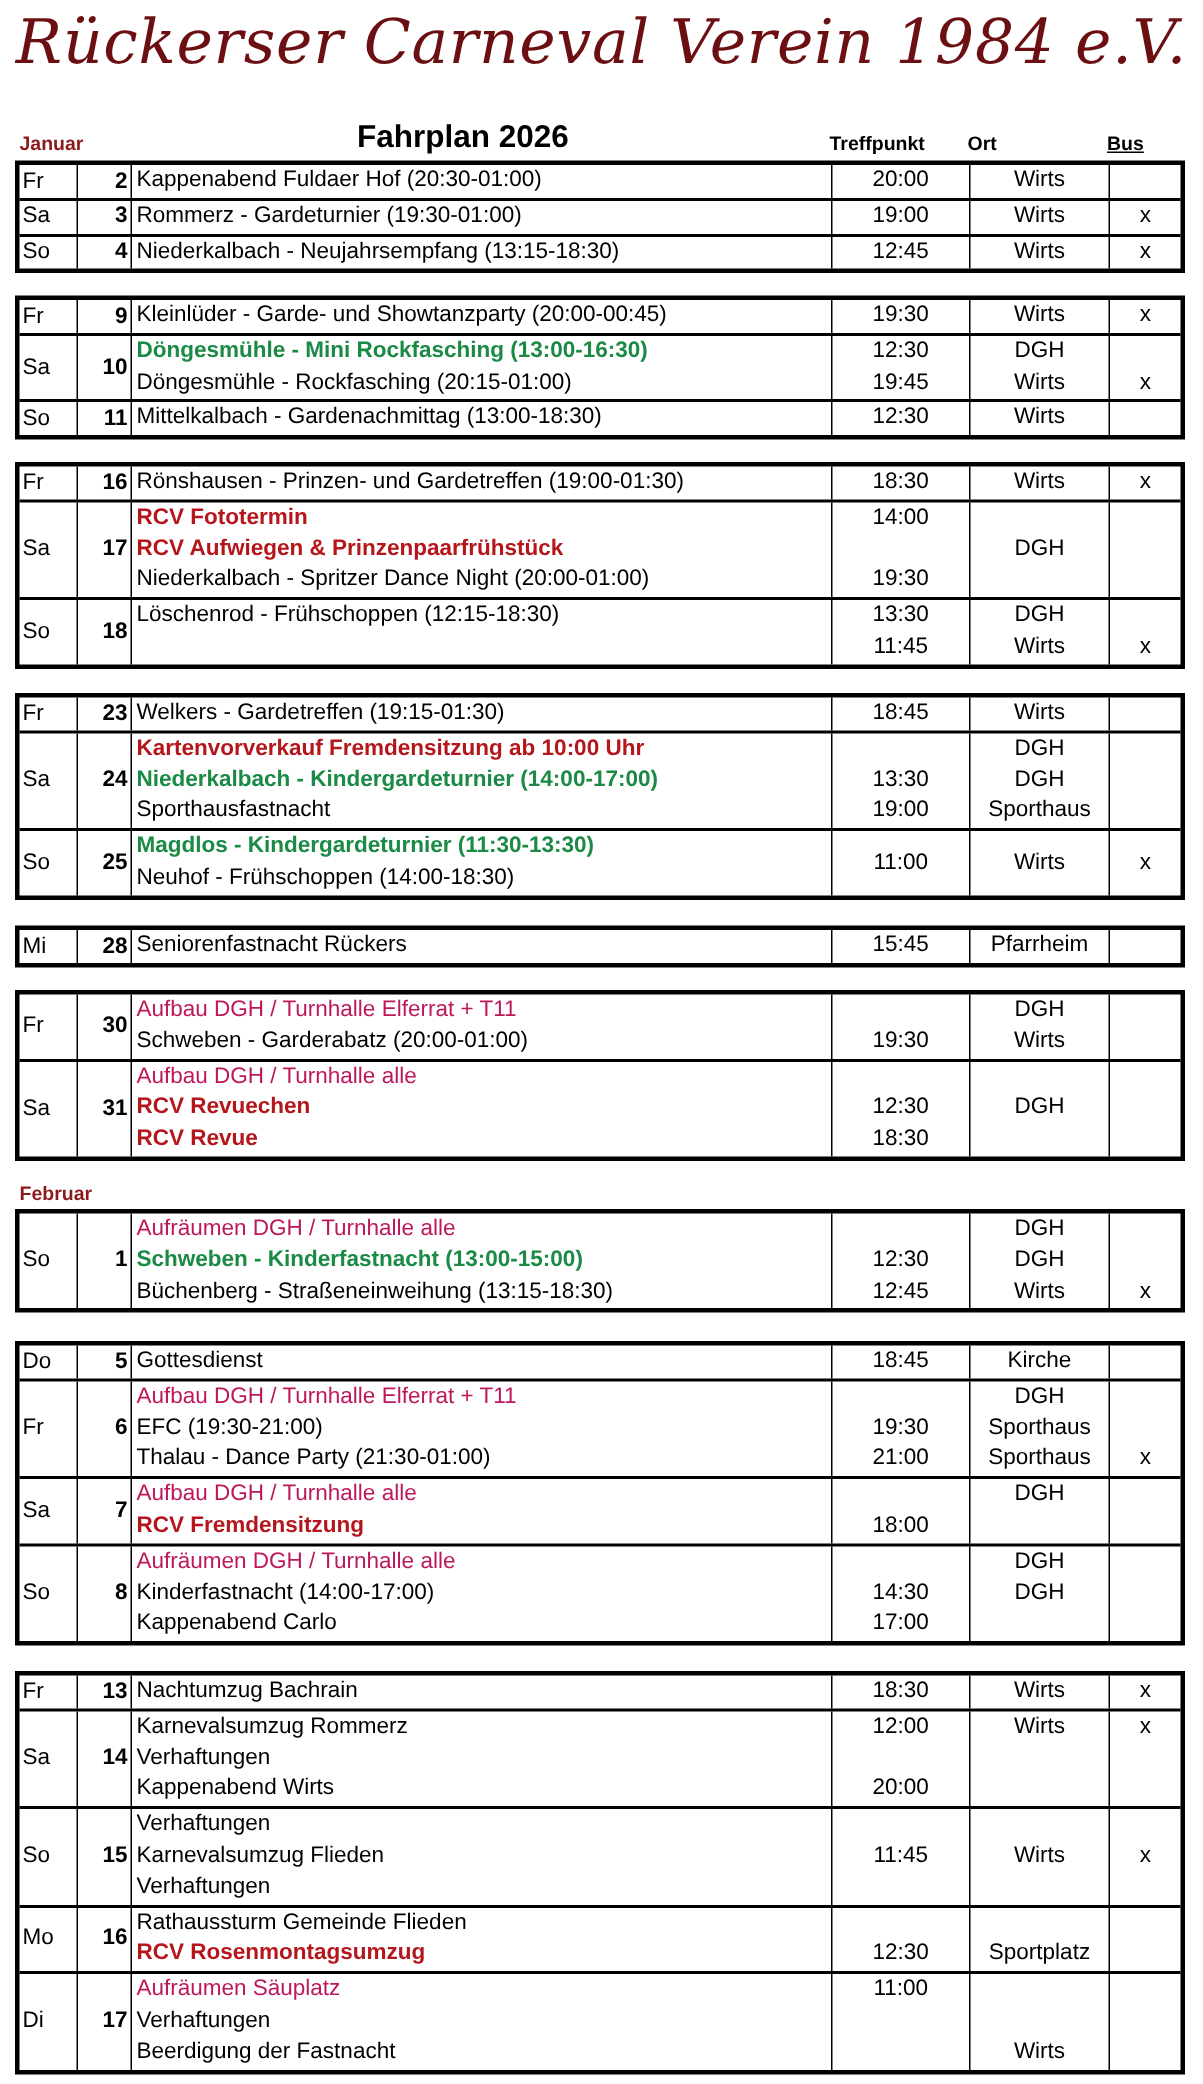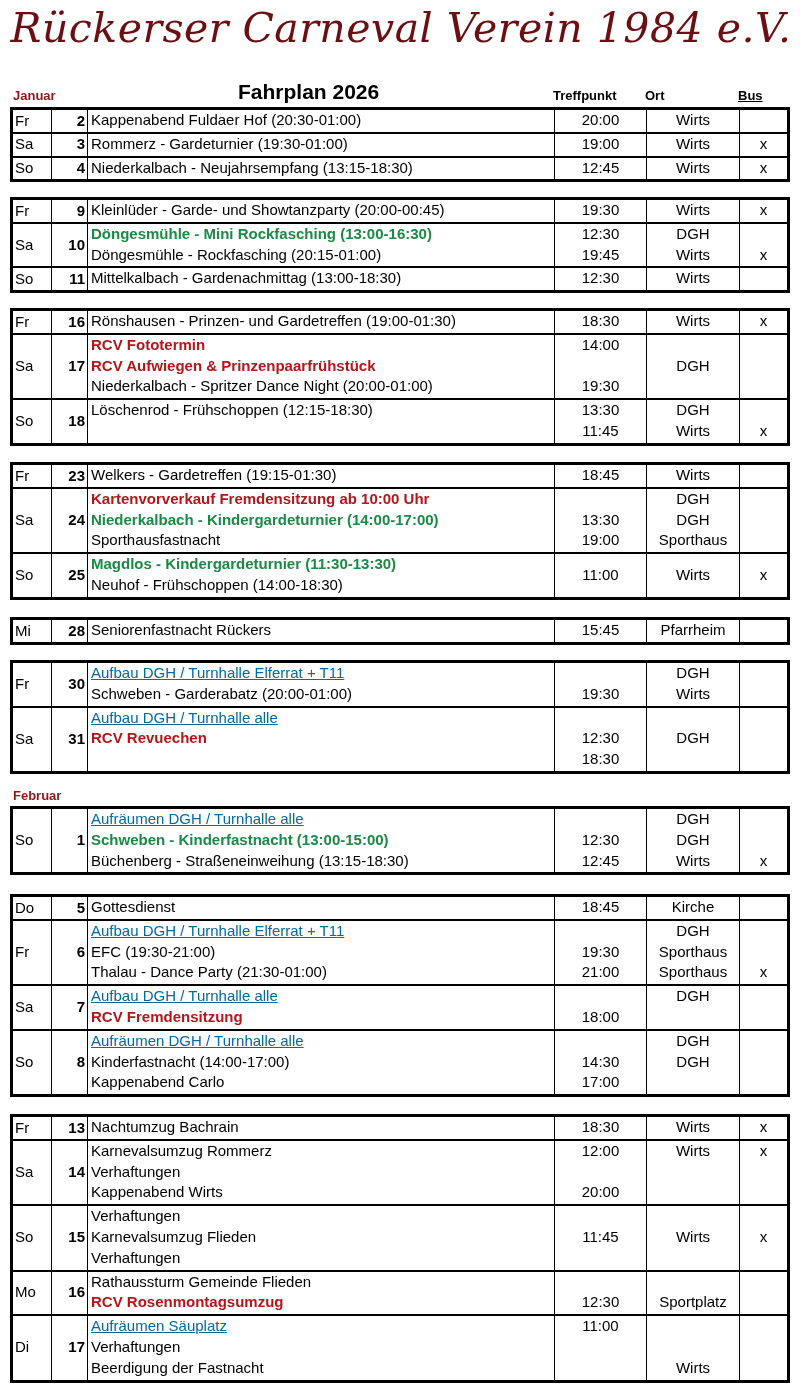--- a/index.html
+++ b/index.html
@@ -15,21 +15,21 @@
   .row:first-child { border-top:none; }
   .c { box-sizing:border-box; border-left:1.5px solid #000; display:flex; flex-direction:column; font-size:15px; line-height:20.8px; }
   .c:first-child { border-left:none; }
   .day { width:38px; font-weight:normal; justify-content:center; padding-left:2px; }
   .date { width:36px; font-weight:bold; justify-content:center; align-items:flex-end; padding-right:2px; }
   .ev { width:467px; padding-left:3px; justify-content:flex-start; }
   .tp { width:92px; text-align:center; }
   .ort { width:93px; text-align:center; }
   .bus { flex:1; text-align:center; }
   .ln { height:20.8px; white-space:nowrap; }
-  .red { color:#0369a1;text-decoration:underline; }
+  .red { color:#be185d; }
   .redb { color:#b5161b; font-weight:bold; }
   .grn { color:#1a8a45; font-weight:bold; }
 </style>
 </head>
 <body>
 
 <div class="title">Rückerser Carneval Verein 1984 e.V.</div>
 <div class="hdr hdr-month">Januar</div>
 <div class="hdr hdr-title">Fahrplan 2026</div>
 <div class="hdr hdr-col" style="left:553px;width:92px;">Treffpunkt</div>
@@ -360,20 +360,21 @@
       <div class="row" style="height: 63.4px;">
         <div class="c day">
           <span>Sa</span>
         </div>
         <div class="c date">
           <span>31</span>
         </div>
         <div class="c ev">
           <div class="ln red">Aufbau DGH / Turnhalle alle</div>
           <div class="ln redb">RCV Revuechen</div>
+          <div class="ln redb">RCV Revue</div>
         </div>
         <div class="c tp">
           <div class="ln"></div>
           <div class="ln">12:30</div>
           <div class="ln">18:30</div>
         </div>
         <div class="c ort">
           <div class="ln"></div>
           <div class="ln">DGH</div>
           <div class="ln"></div>

